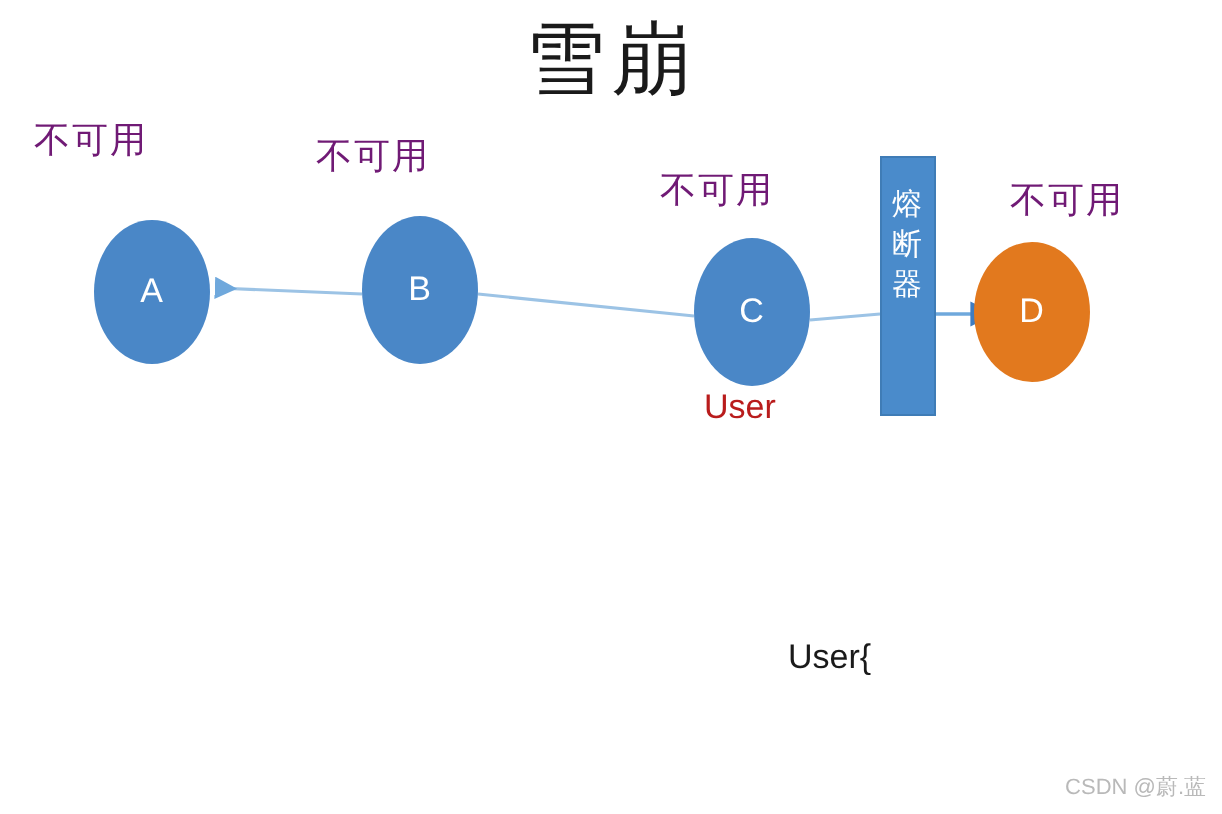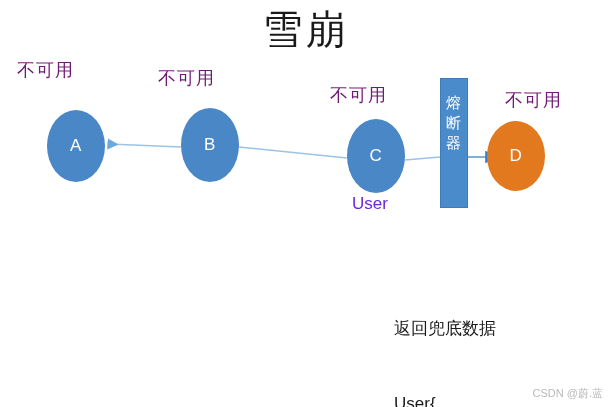--- a/index.html
+++ b/index.html
@@ -80,21 +80,21 @@
   .cap-b { left: 158px; top: 66px; }
   .cap-c { left: 330px; top: 83px; }
   .cap-d { left: 505px; top: 88px; }
 
   
   .user-label {
     position: absolute;
     left: 352px;
     top: 194px;
     font-size: 17px;
-    color: #6d28d9;
+    color: #b91c1c;
     white-space: nowrap;
   }
 
   
   .fallback {
     position: absolute;
     left: 394px;
     top: 266px;
     font-size: 17px;
     line-height: 25px;
@@ -162,21 +162,20 @@
 
   <div class="user-label">User</div>
 
   <div class="breaker">
     <span>熔</span>
     <span>断</span>
     <span>器</span>
   </div>
 
   <div class="fallback">
-    <span class="ln">返回兜底数据</span>
     <span class="ln">User{</span>
     
     
     
   </div>
 
   <div class="watermark">CSDN @蔚.蓝</div>
 
 </div>
 

